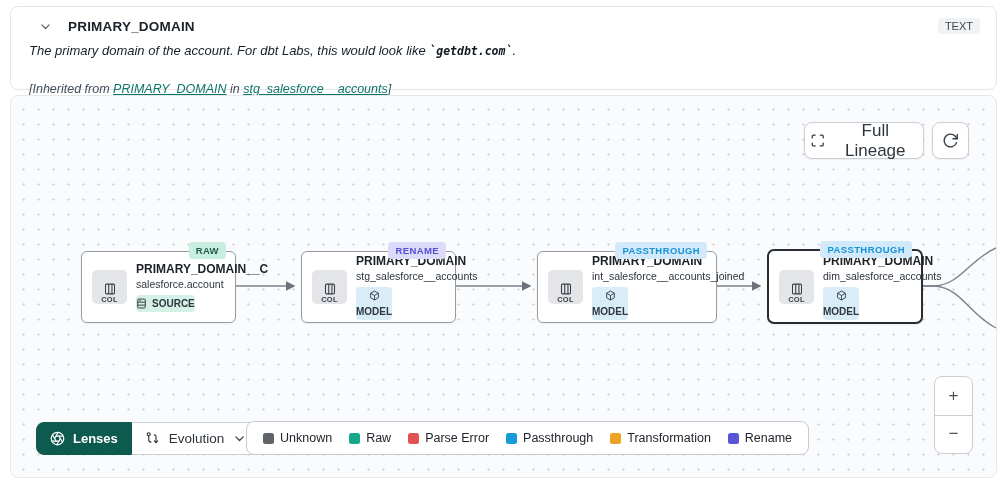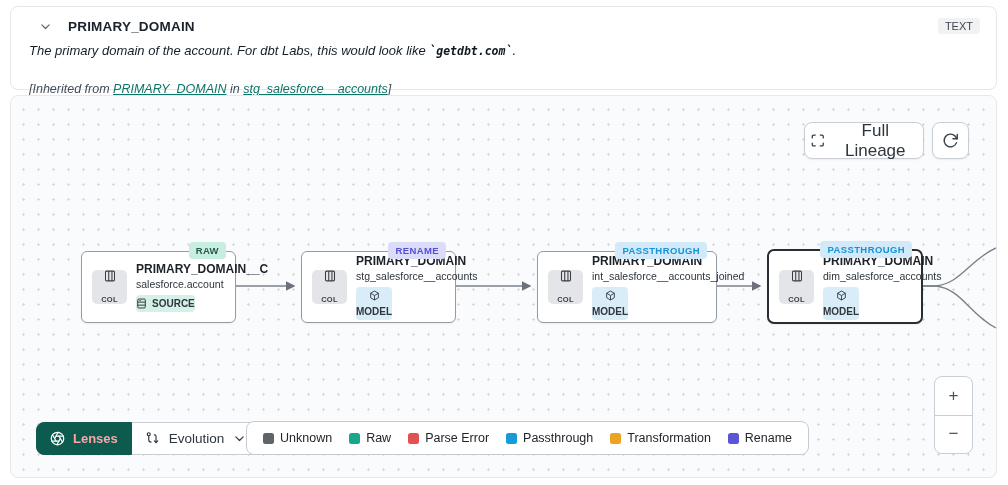--- a/index.html
+++ b/index.html
@@ -38,40 +38,40 @@
   .node-1{left:70px;top:155px;width:155px;}
   .node-2{left:290px;top:155px;width:155px;}
   .node-3{left:526px;top:155px;width:180px;}
   .node-4{left:756px;top:153px;width:156px;height:75px;border:2px solid #282d34;border-radius:7px;}
   .lens-badge{position:absolute;top:-10px;right:9px;font-size:9.5px;font-weight:bold;letter-spacing:.4px;
               padding:3px 7px;border-radius:4px;}
   .lens-raw{background:#c8eee1;color:#235c4e;}
   .lens-rename{background:#dcdbfa;color:#544fd0;}
   .lens-pass{background:#d2e9fa;color:#1693d6;}
   .col-chip{flex:none;width:35px;height:34px;background:#e3e5e9;border-radius:5px;display:flex;
-            flex-direction:column;align-items:center;justify-content:space-between;color:#383e46;}
+            flex-direction:column;align-items:center;justify-content:flex-end;color:#383e46;}
   .col-chip span{font-size:7.5px;font-weight:bold;letter-spacing:.3px;}
   .node-body{display:flex;flex-direction:column;align-items:flex-start;min-width:0;}
   .node-title{font-size:12px;font-weight:bold;color:#1c2228;white-space:nowrap;}
   .node-sub{font-size:10.5px;color:#2e353d;margin-top:2px;white-space:nowrap;}
   .res-chip{display:inline-flex;align-items:center;gap:5px;margin-top:5px;font-size:10px;font-weight:600;
             padding:3px 0;border-radius:4px;color:#2f363e;}
   .chip-source{background:#d5f0e6;}
   .chip-model{background:#d9edf9;flex-direction:column;}
 
   
   .zoomctl{position:absolute;left:923px;top:280px;width:37px;height:76px;background:#fff;
            border:1px solid #c9ced4;border-radius:8px;display:flex;flex-direction:column;overflow:hidden;}
   .zoomctl button{flex:1;font-size:17px;color:#4a5158;background:none;border:none;cursor:pointer;
                   font-family:"Liberation Sans",sans-serif;}
   .zoomctl .divider{height:1px;background:#c9ced4;}
 
   
   .lens-group{position:absolute;left:25px;top:326px;height:33px;display:flex;}
-  .btn-lenses{display:flex;align-items:center;gap:8px;padding:12px 13px;background:#0d5a4e;color:#fca5a5;
+  .btn-lenses{display:flex;align-items:center;gap:8px;padding:12px 13px;background:#0d5a4e;color:#ffffff;
               border:1px solid #0d5a4e;border-radius:8px 0 0 8px;font-size:13px;font-weight:600;cursor:pointer;
               font-family:"Liberation Sans",sans-serif;}
   .btn-evolution{display:flex;align-items:center;gap:9px;padding:0 13px;background:#fff;color:#2e353d;
                  border:1px solid #c9ced4;border-left:none;border-radius:0 8px 8px 0;font-size:13.5px;cursor:pointer;
                  font-family:"Liberation Sans",sans-serif;}
 
   
   .legend{position:absolute;left:235px;top:325px;height:34px;box-sizing:border-box;display:flex;align-items:center;
           gap:17px;background:#fff;border:1px solid #c6cad0;border-radius:8px;padding:0 16px;}
   .legend-item{display:flex;align-items:center;gap:6px;font-size:12.5px;color:#21262c;}

